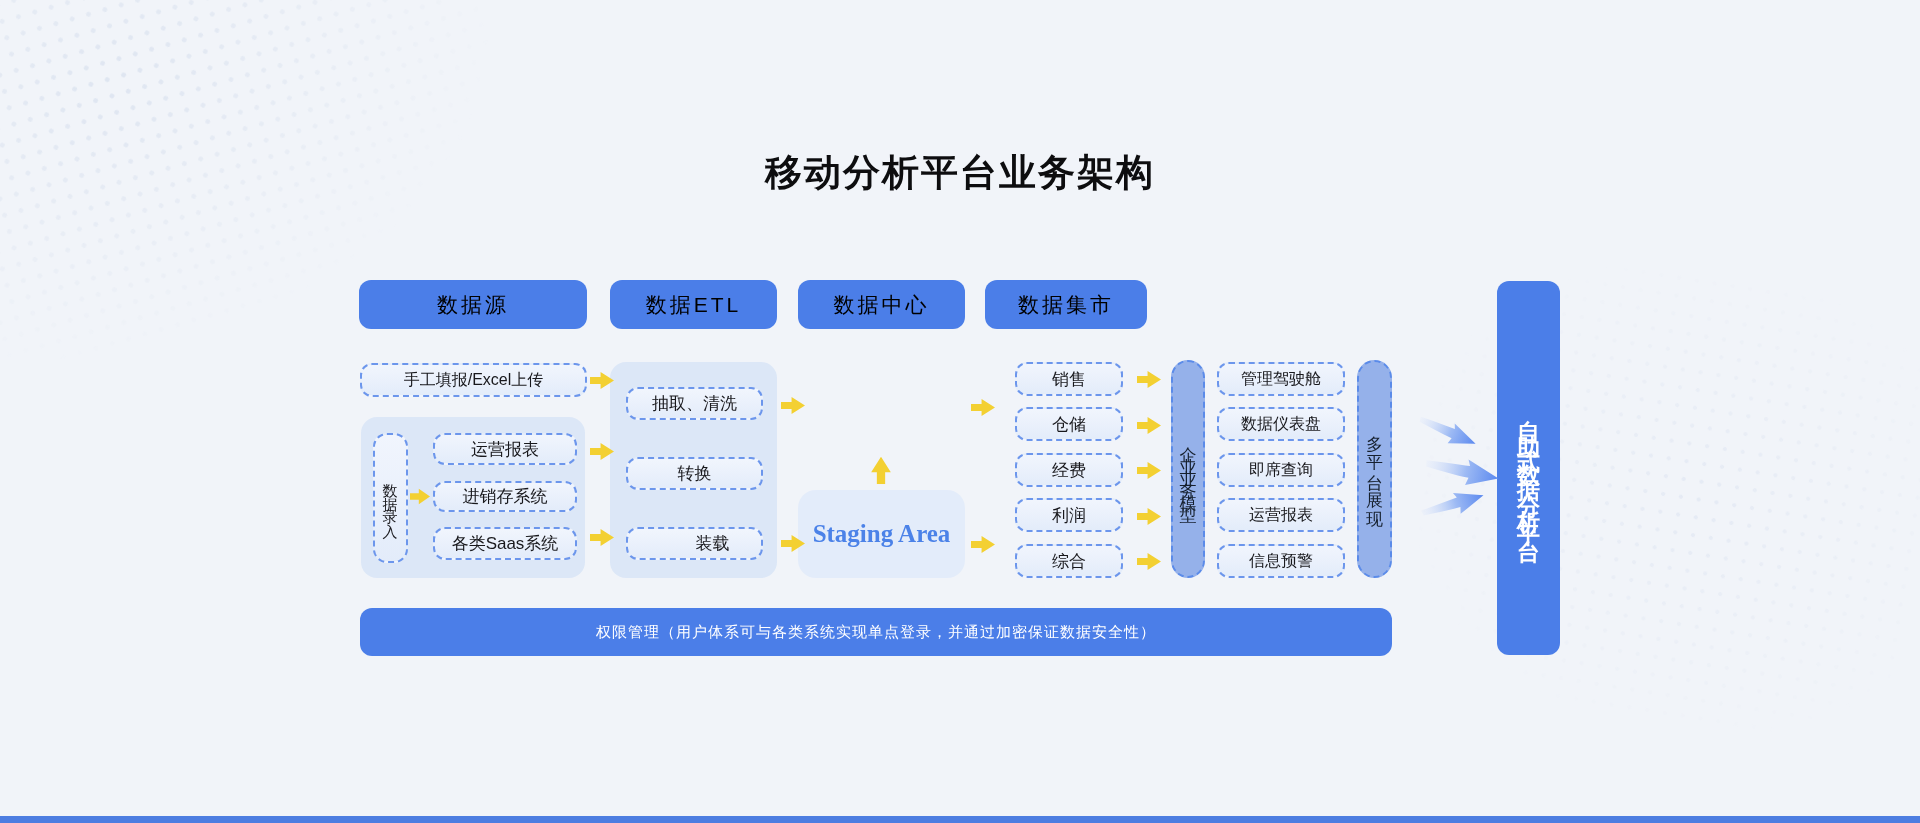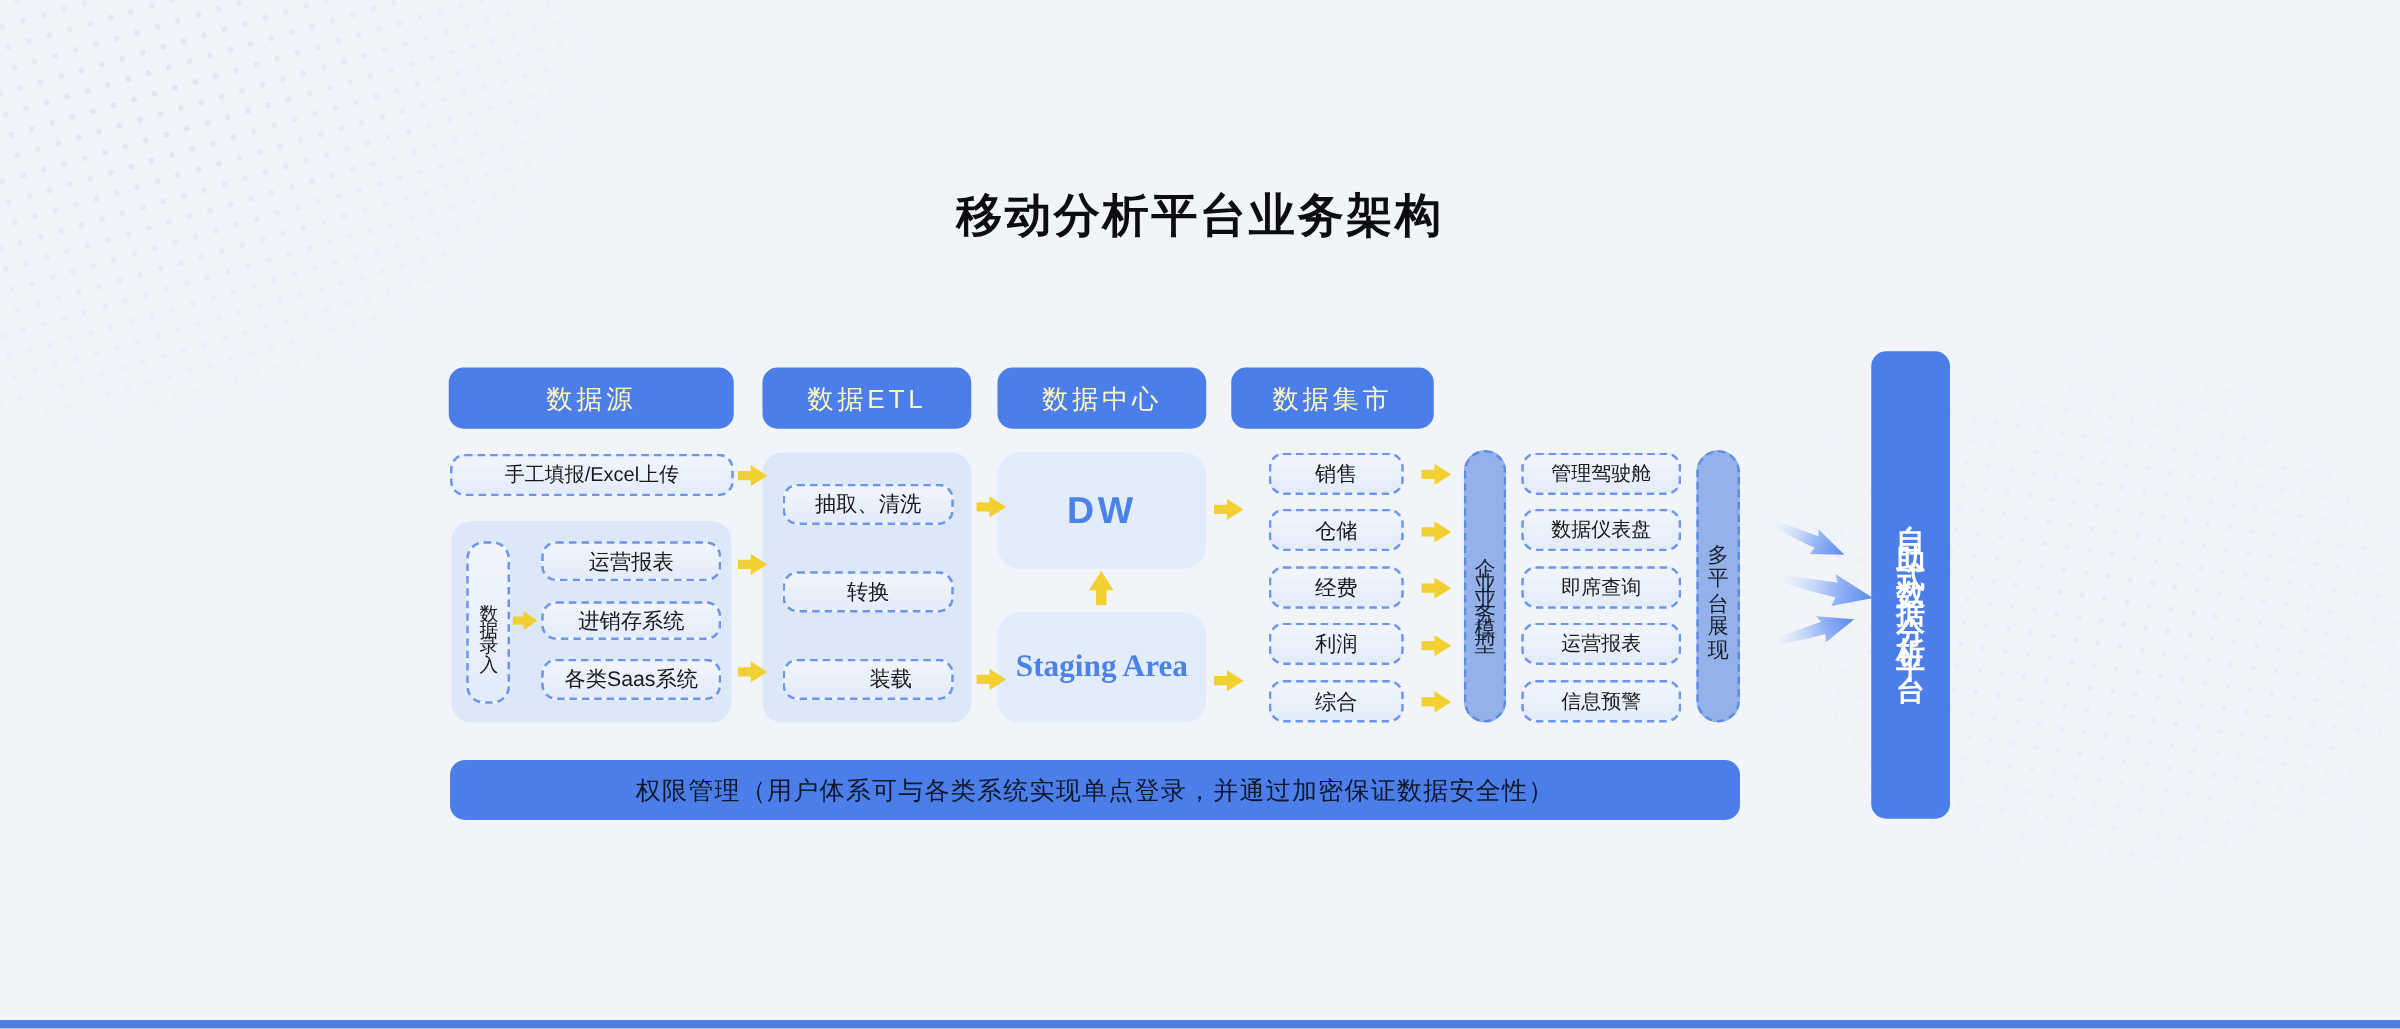--- a/index.html
+++ b/index.html
@@ -23,22 +23,22 @@
     background-image:radial-gradient(circle,#e2e8f3 1.8px,transparent 2.2px);
     background-size:18px 18px;
     -webkit-mask-image:radial-gradient(ellipse at 55% 50%,rgba(0,0,0,.85),transparent 75%);
     mask-image:radial-gradient(ellipse at 55% 50%,rgba(0,0,0,.85),transparent 75%);
   }
   .title{
     position:absolute;left:0;right:0;top:148px;margin:0;text-align:center;
     font-size:37px;font-weight:800;letter-spacing:2px;color:#0d0d0f;
   }
   .hdr{
-    position:absolute;top:294px;height:49px;border-radius:12px;
-    background:var(--primary,#4b7ee8);color:#fef9c3;font-size:21px;letter-spacing:3px;
+    position:absolute;top:280px;height:49px;border-radius:12px;
+    background:var(--primary,#4b7ee8);color:#000000;font-size:21px;letter-spacing:3px;
     display:flex;align-items:center;justify-content:center;
   }
   .panel{position:absolute;background:var(--panel,#dce7f7);border-radius:16px;}
   .dbox{
     position:absolute;box-sizing:border-box;border:2px dashed var(--node-border,#6c96ec);
     background:linear-gradient(180deg,#f1f5fd,#e3ecfa);border-radius:12px;
     display:flex;align-items:center;justify-content:center;
     font-size:17px;color:#18181c;
   }
   .solid{
@@ -57,21 +57,21 @@
   .pill-model .v-text{font-size:17px;letter-spacing:12px;}
   .pill-multi .v-text{font-size:17px;letter-spacing:19px;}
   .rpanel{
     position:absolute;left:1497px;top:281px;width:63px;height:374px;border-radius:12px;
     background:var(--primary,#4b7ee8);color:#fff;font-weight:600;
     display:flex;align-items:center;justify-content:center;
   }
   .rpanel .v-text{font-size:23px;letter-spacing:15px;}
   .footer{
     position:absolute;left:360px;top:608px;width:1032px;height:48px;border-radius:12px;
-    background:var(--primary,#4b7ee8);color:#0f172a;font-size:20px;letter-spacing:1px;
+    background:var(--primary,#4b7ee8);color:#ffffff;font-size:15px;letter-spacing:1px;
     display:flex;align-items:center;justify-content:center;
   }
   .strip{position:absolute;left:0;top:816px;width:1920px;height:7px;background:var(--bottom-strip,#4d7de1);}
   .yarrow{
     position:absolute;width:24px;height:19px;background:var(--accent-yellow,#f3d032);
     clip-path:polygon(0 31%,44% 31%,44% 5%,100% 50%,44% 95%,44% 69%,0 69%);
   }
   .yarrow.sm{width:20px;height:17px;}
   .yarrow.up{transform:rotate(-90deg) scale(1.15);}
   .chevrons{position:absolute;left:1412px;top:405px;}
@@ -98,23 +98,20 @@
   </div>
   <div class="dbox" style="left:433px;top:433px;width:144px;height:32px;">运营报表</div>
   <div class="dbox" style="left:433px;top:481px;width:144px;height:31px;">进销存系统</div>
   <div class="dbox" style="left:433px;top:527px;width:144px;height:33px;">各类Saas系统</div>
 
   <div class="panel" style="left:610px;top:362px;width:167px;height:216px;"></div>
   <div class="dbox" style="left:626px;top:387px;width:137px;height:33px;">抽取、清洗</div>
   <div class="dbox" style="left:626px;top:457px;width:137px;height:33px;">转换</div>
   <div class="dbox" style="left:626px;top:527px;width:137px;height:33px;padding-left:36px;">装载</div>
 
-  <div class="solid" style="left:798px;top:362px;width:167px;height:93px;">
-    <span class="dw-text">DW</span>
-  </div>
   <div class="solid" style="left:798px;top:490px;width:167px;height:88px;font-family:Liberation Serif, serif;">
     <span class="staging-text">Staging Area</span>
   </div>
 
   <div class="dbox" style="left:1015px;top:362px;width:108px;height:34px;">销售</div>
   <div class="dbox" style="left:1015px;top:407px;width:108px;height:34px;">仓储</div>
   <div class="dbox" style="left:1015px;top:453px;width:108px;height:34px;">经费</div>
   <div class="dbox" style="left:1015px;top:498px;width:108px;height:34px;">利润</div>
   <div class="dbox" style="left:1015px;top:544px;width:108px;height:34px;">综合</div>
   <div class="pill pill-model" style="left:1171px;top:360px;width:34px;height:218px;">

